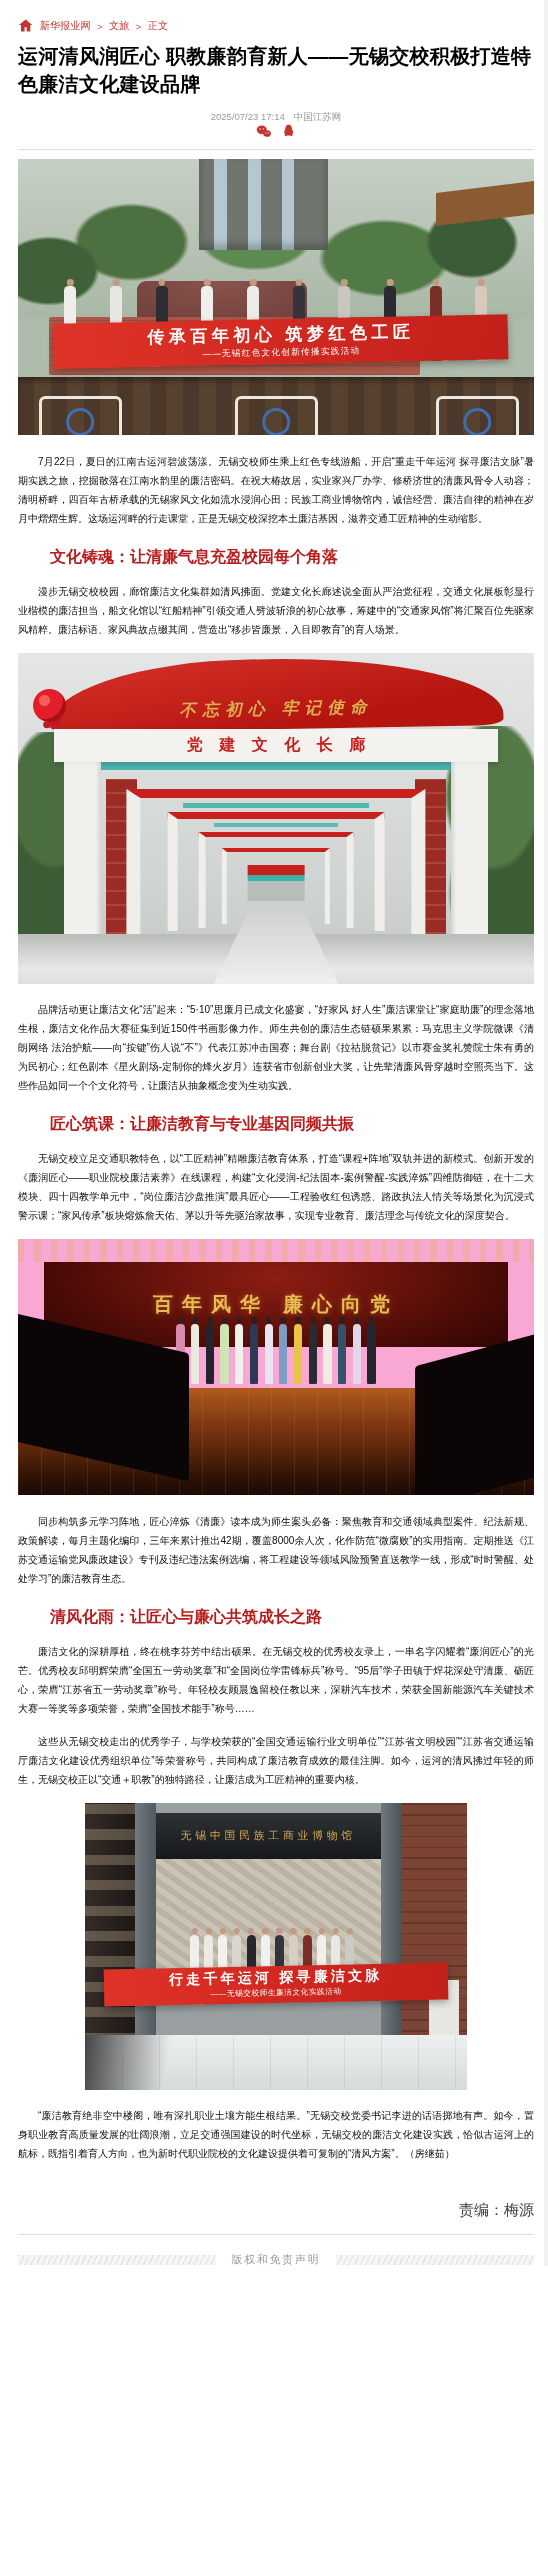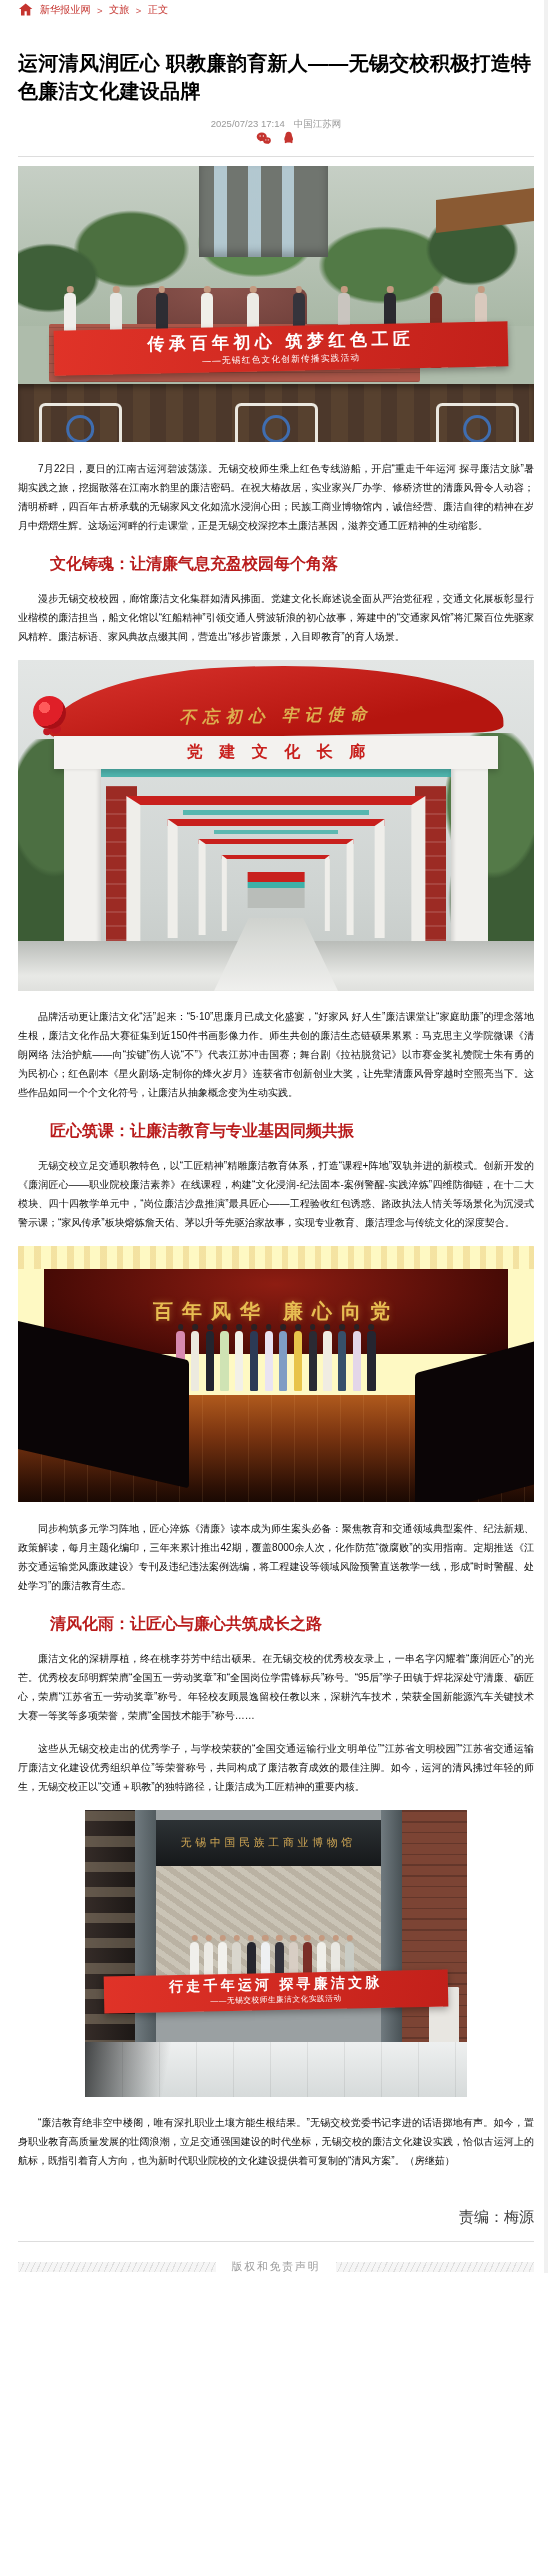--- a/index.html
+++ b/index.html
@@ -7,32 +7,32 @@
   body {
     width: 548px;
     position: relative;
     font-family: "Liberation Sans", "DejaVu Sans", sans-serif;
     color: #111;
   }
   .scroll-strip {
     position: absolute; top:0; right:0; bottom:0; width:3.8px;
     background:#f1f1f1; z-index: 50;
   }
-  .page { width: 516px; margin-left: 18px; padding-top: 1px; }
+  .page { width: 516px; margin-left: 18px; padding-top: 17px; }
 
   
   .breadcrumb { display:flex; align-items:center; gap:6.4px; height:18px; }
   .home-ic { display:inline-flex; width:15.3px; height:15.3px; }
   .home-ic svg { width:100%; height:100%; }
   .bc-link { font-size:10.2px; color:#c5342f; text-decoration:none; cursor:pointer; }
   .bc-sep { font-size:9.5px; color:#c5342f; opacity:.85; }
 
   
   .title {
-    margin-top: 31px;
+    margin-top: 8px;
     font-size: 20px; line-height: 1.38; font-weight: bold; color:#000;
     letter-spacing: 0.3px;
   }
   .meta { display:flex; justify-content:space-between; align-items:center; margin-top:12.7px;flex-direction:column; }
   .meta-left { display:flex; gap:9px; font-size:9.5px; color:#999; }
   .share { display:flex; gap:10.2px; align-items:center; }
   .share-btn { display:inline-flex; width:15.3px; height:15.3px; cursor:pointer; }
   .share-btn svg { width:100%; height:100%; }
   .rule { border:none; border-top:0.6px solid #ddd; margin-top:10.2px; }
 
@@ -167,21 +167,21 @@
   .p2-g2 { left:32%; right:32%; top:45.5%; height:4.5px; background:#3fb0a8; opacity:.85; }
   .p2-g3 { left:38%; right:38%; top:51.5%; height:3.8px; background:#3fb0a8; opacity:.8; }
   .p2-end { left:50%; transform:translateX(-50%); top:64%; width:11%; height:11%;
     background: linear-gradient(#c8201d 28%, #3fb0a8 28% 44%, #b9bdb9 44%); }
   .p2-floor { left:0; right:0; bottom:0; height:15%;
     background: linear-gradient(#b9bcb8, #e8e9e6 70%, #dfe0dd); z-index:2; }
   .p2-path { left:38%; right:38%; bottom:0; height:22%; z-index:3;
     background: linear-gradient(#cfd2ce, #f0f0ee); clip-path: polygon(28% 0, 72% 0, 100% 100%, 0 100%); }
 
   
-  .photo3 { height: 256px; background:#fef9c3; }
+  .photo3 { height: 256px; background:#f9a8d4; }
   .p3-top { left:0; right:0; top:0; height:9%;
     background: linear-gradient(90deg,#3f0d0a,#7c1b12 28% 72%,#3f0d0a);
     background-image: repeating-linear-gradient(90deg, rgba(222,178,90,.35) 0 6.4px, transparent 6.4px 16.5px);
     background-blend-mode: overlay; opacity:.9; }
   .p3-backdrop { left:5%; right:5%; top:9%; height:33%;
     background: radial-gradient(70% 130% at 50% 18%, #8e1d12, #4a0b06 68%, #2a0503);
     display:flex; align-items:center; justify-content:center; }
   .p3-backdrop-text { color:#e7bd52; font-size:20px; font-weight:bold; letter-spacing:9px;
     text-shadow: 0 0 6.4px rgba(255,185,70,.4); font-family:"Liberation Serif","DejaVu Serif",serif; }
   .c3 { left:6%; right:6%; top:33%; gap:6.4px; }

